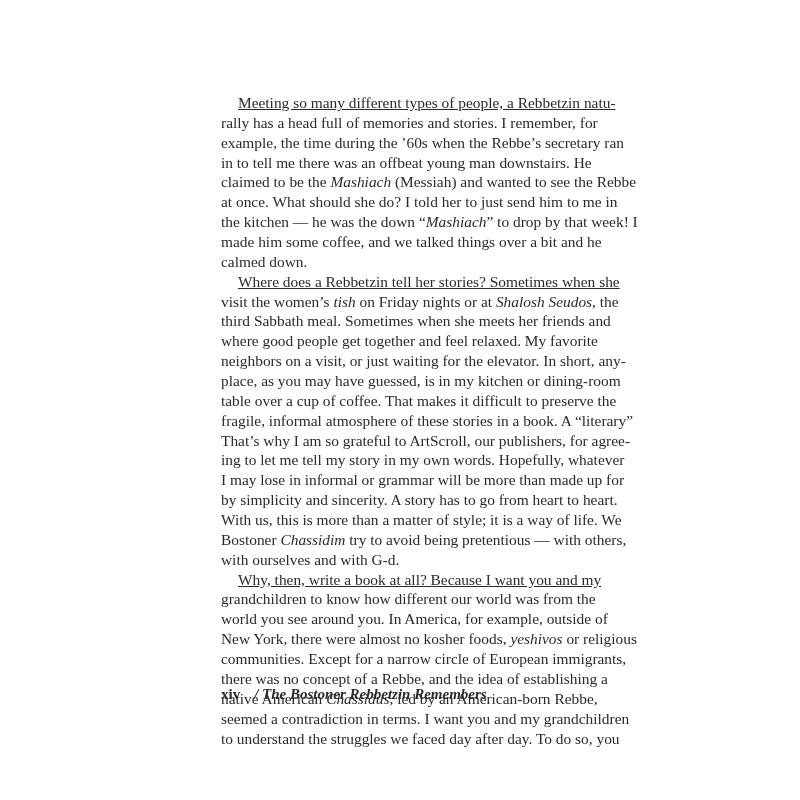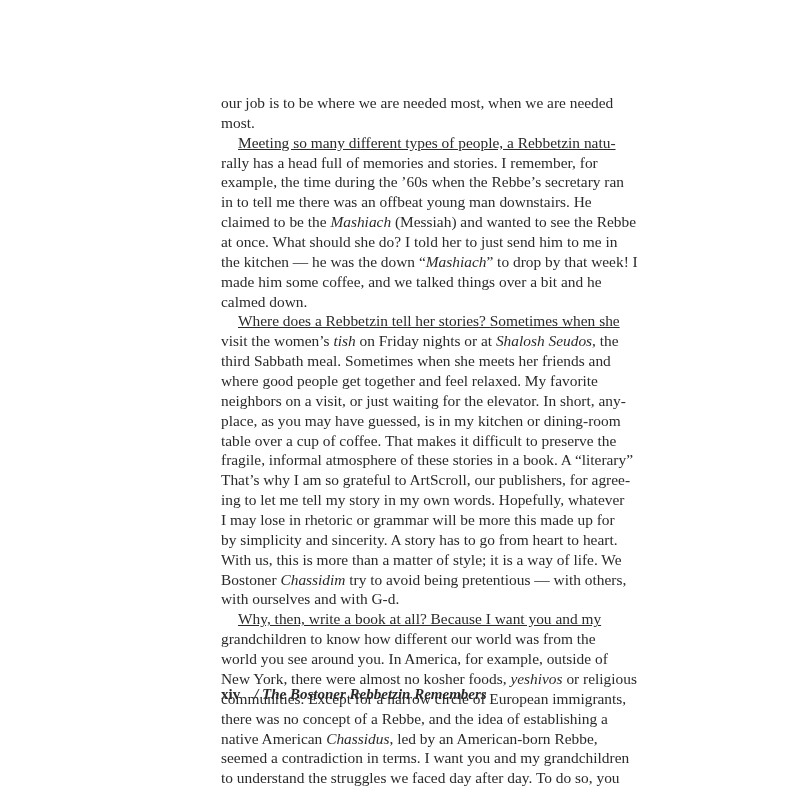--- a/index.html
+++ b/index.html
@@ -20,24 +20,20 @@
     white-space: nowrap; color: #2a2a2a; font-weight: bold;
   }
   .footer .folio { margin-right: 14px; }
   .footer .title { font-style: italic; }
 </style>
 </head>
 <body>
 
 <div class="page" id="page-body">
     <div>
-      <span class="line">our job is to be where we are needed most, when we are needed</span>
-      <span class="line last">most.</span>
-    </div>
-    <div>
       <span class="line indent">Meeting so many different types of people, a Rebbetzin natu-</span>
       <span class="line">rally has a head full of memories and stories. I remember, for</span>
       <span class="line">example, the time during the ’60s when the Rebbe’s secretary ran</span>
       <span class="line">in to tell me there was an offbeat young man downstairs. He</span>
       <span class="line"><span>claimed to be the </span><em>Mashiach</em><span> (Messiah) and wanted to see the Rebbe</span></span>
       <span class="line">at once. What should she do? I told her to just send him to me in</span>
       <span class="line"><span>the kitchen — he was the down “</span><em>Mashiach</em><span>” to drop by that week! I</span></span>
       <span class="line">made him some coffee, and we talked things over a bit and he</span>
       <span class="line last">calmed down.</span>
     </div>
@@ -45,21 +41,21 @@
       <span class="line indent">Where does a Rebbetzin tell her stories? Sometimes when she</span>
       <span class="line"><span>visit the women’s </span><em>tish</em><span> on Friday nights or at </span><em>Shalosh Seudos</em><span>, the</span></span>
       <span class="line">third Sabbath meal. Sometimes when she meets her friends and</span>
       <span class="line">where good people get together and feel relaxed. My favorite</span>
       <span class="line">neighbors on a visit, or just waiting for the elevator. In short, any-</span>
       <span class="line">place, as you may have guessed, is in my kitchen or dining-room</span>
       <span class="line">table over a cup of coffee. That makes it difficult to preserve the</span>
       <span class="line">fragile, informal atmosphere of these stories in a book. A “literary”</span>
       <span class="line">That’s why I am so grateful to ArtScroll, our publishers, for agree-</span>
       <span class="line">ing to let me tell my story in my own words. Hopefully, whatever</span>
-      <span class="line">I may lose in rhetoric or grammar will be more this made up for</span>
+      <span class="line">I may lose in informal or grammar will be more than made up for</span>
       <span class="line">by simplicity and sincerity. A story has to go from heart to heart.</span>
       <span class="line">With us, this is more than a matter of style; it is a way of life. We</span>
       <span class="line"><span>Bostoner </span><em>Chassidim</em><span> try to avoid being pretentious — with others,</span></span>
       <span class="line last">with ourselves and with G-d.</span>
     </div>
     <div>
       <span class="line indent">Why, then, write a book at all? Because I want you and my</span>
       <span class="line">grandchildren to know how different our world was from the</span>
       <span class="line">world you see around you. In America, for example, outside of</span>
       <span class="line"><span>New York, there were almost no kosher foods, </span><em>yeshivos</em><span> or religious</span></span>

